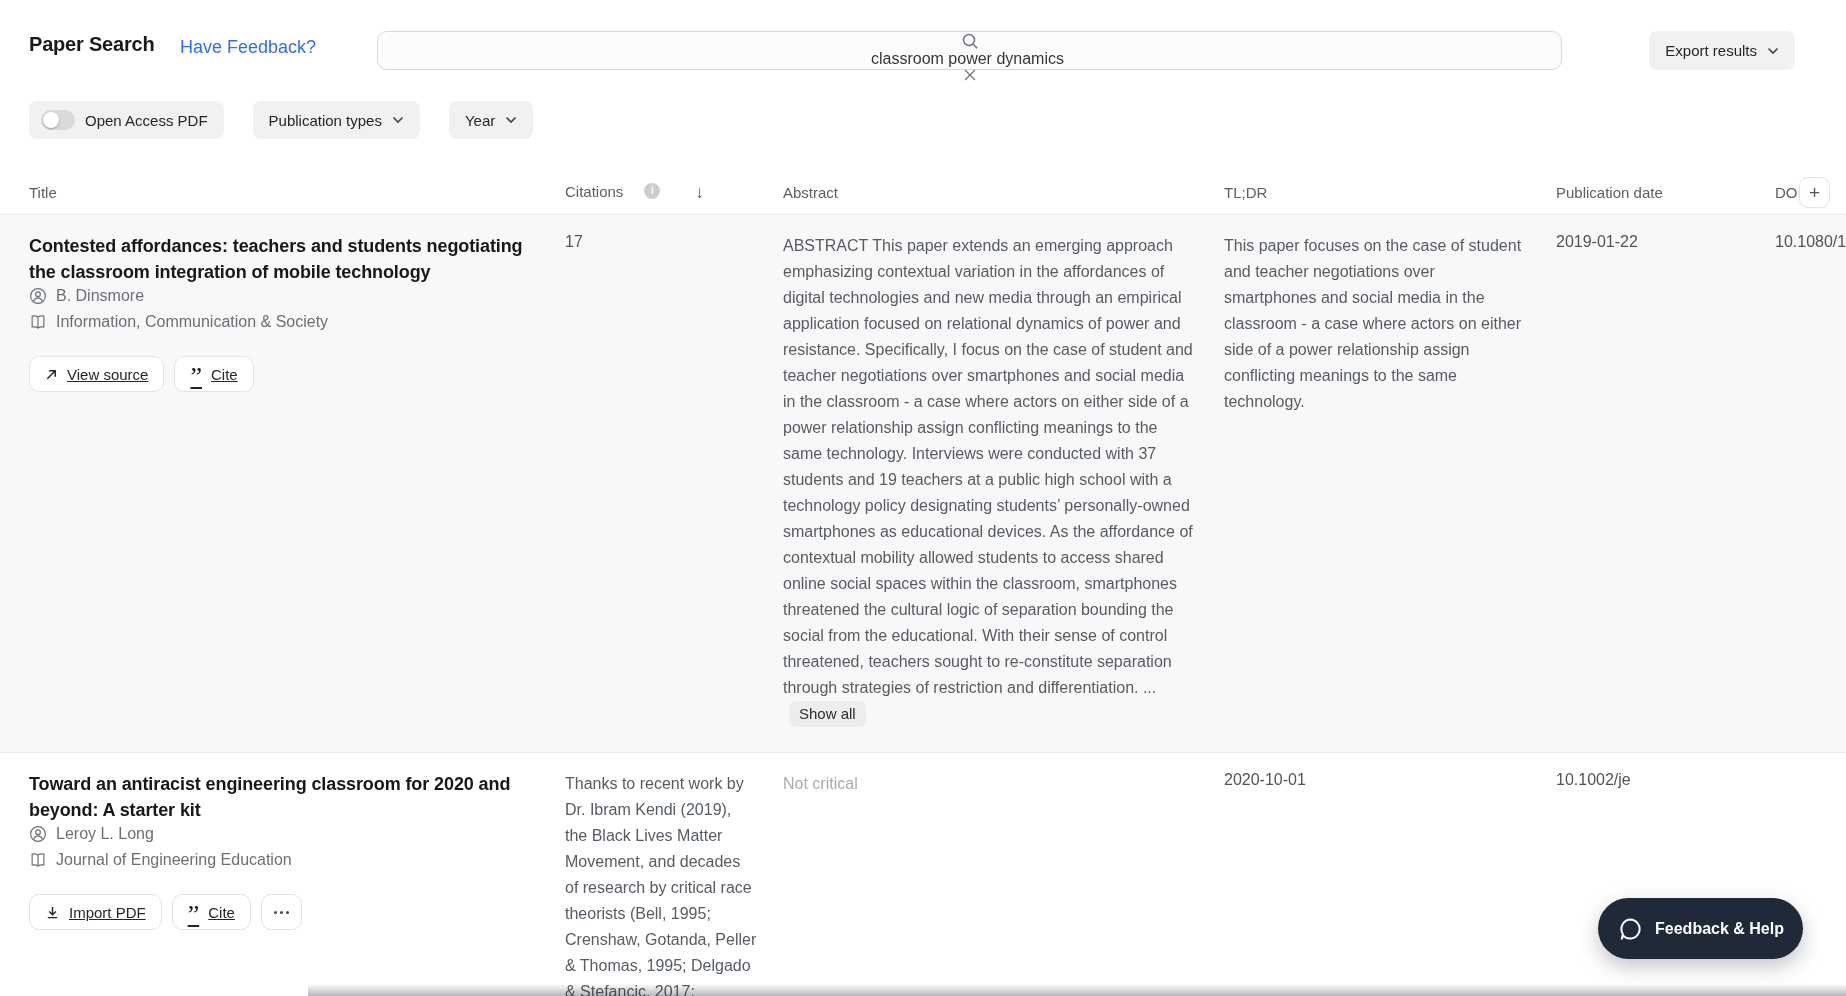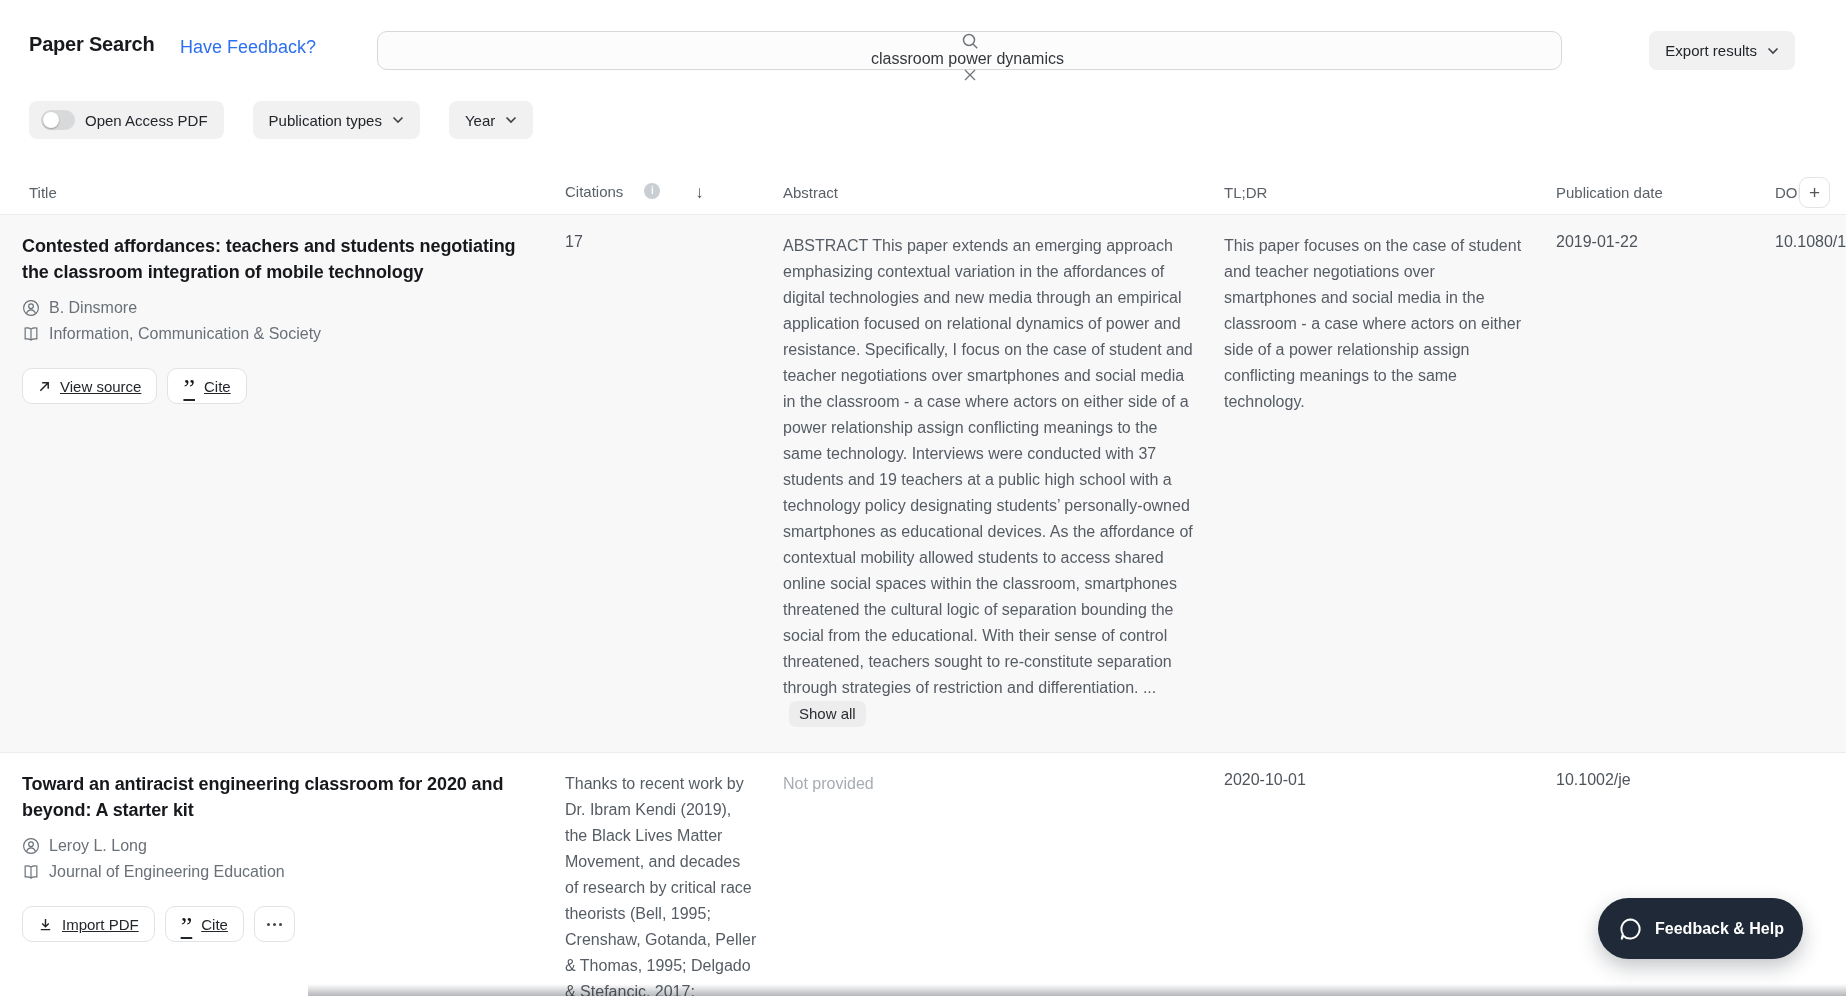--- a/index.html
+++ b/index.html
@@ -38,24 +38,24 @@
   .sort-arrow { font-size:17px; color:#4b5157; margin-left:14px; }
   .add-col-btn { position:absolute; left:1799px; top:177px; width:31px; height:31px; background:#fff;
     border:1px solid #e3e4e6; border-radius:9px; font-size:19px; color:#53575c; display:flex;
     align-items:center; justify-content:center; cursor:pointer; z-index:3; }
 
   .tbody { position:absolute; left:0; top:215px; width:1846px; }
   .row { align-items:start; }
   .row-1 { background:#f8f8f9; border-bottom:1px solid #ececee; height:538px; }
   .row-2 { background:#ffffff; height:243px; }
   .cell { padding-top:18px; font-size:16px; color:#4e545b; }
-  .cell-title { padding-left:22px; padding-right:22px; }
+  .cell-title { padding-left:29px; padding-right:22px; }
   .paper-title { font-size:18px; font-weight:700; color:#16181c; line-height:26px; letter-spacing:-0.1px; }
   .meta { display:flex; align-items:center; gap:9px; color:#6a7077; font-size:16px; }
-  .meta-author { margin-top:14px; }
+  .meta-author { margin-top:2px; }
   .meta-journal { margin-top:8px; }
   .actions { display:flex; gap:10px; margin-top:25px; }
   .btn { display:inline-flex; align-items:center; gap:9px; height:36px; padding:0 15px; background:#fff;
     border:1px solid #e2e3e5; border-radius:10px; font-size:15px; color:#23262b;
     font-family:"Liberation Sans", sans-serif; cursor:pointer;text-decoration:underline; }
   .quote-glyph { font-family:"Liberation Serif", serif; font-size:26px; color:#16181c;
     display:inline-block; line-height:0; transform:translateY(3px); }
   .btn-more { padding:0 12px; gap:3px; }
   .dot { width:3px; height:3px; border-radius:50%; background:#43474c; display:inline-block; }
   .cell-abstract { padding-right:26px; line-height:26px; color:#565c63; }
@@ -205,21 +205,21 @@
           <span>Cite</span>
         </button>
         <button class="btn btn-more">
           <span class="dot"></span>
             <span class="dot"></span>
             <span class="dot"></span>
         </button>
       </div>
     </div>
     <div class="cell cell-abstract">Thanks to recent work by Dr. Ibram Kendi (2019), the Black Lives Matter Movement, and decades of research by critical race theorists (Bell, 1995; Crenshaw, Gotanda, Peller &amp; Thomas, 1995; Delgado &amp; Stefancic, 2017; Ladson-Billings &amp; Tate, 1995; Williams, 1998), the terms anti-racism and social justice have become increasingly acceptable and widely used. The engineering education community should continue to use the contemporary social momentum and fight against injustice to create</div>
-    <div class="cell cell-tldr not-provided">Not provided</div>
+    <div class="cell cell-tldr not-provided">Not critical</div>
     <div class="cell">2020-10-01</div>
     <div class="cell cell-doi">10.1002/je</div>
   </div>
 
 </div>
 
 <button class="help-btn">
   <svg width="26" height="26" viewBox="0 0 24 24" fill="none" stroke="#ffffff" stroke-width="1.8" stroke-linecap="round" stroke-linejoin="round">
       <path d="M12 3.2a8.8 8.8 0 1 1-6.2 15L4.4 21l1-4.4A8.8 8.8 0 0 1 12 3.2z"></path>
     </svg>

